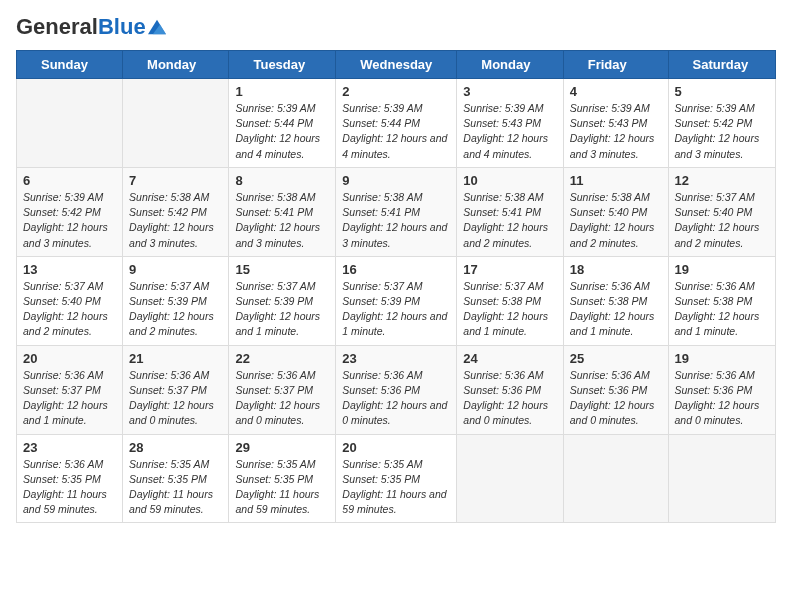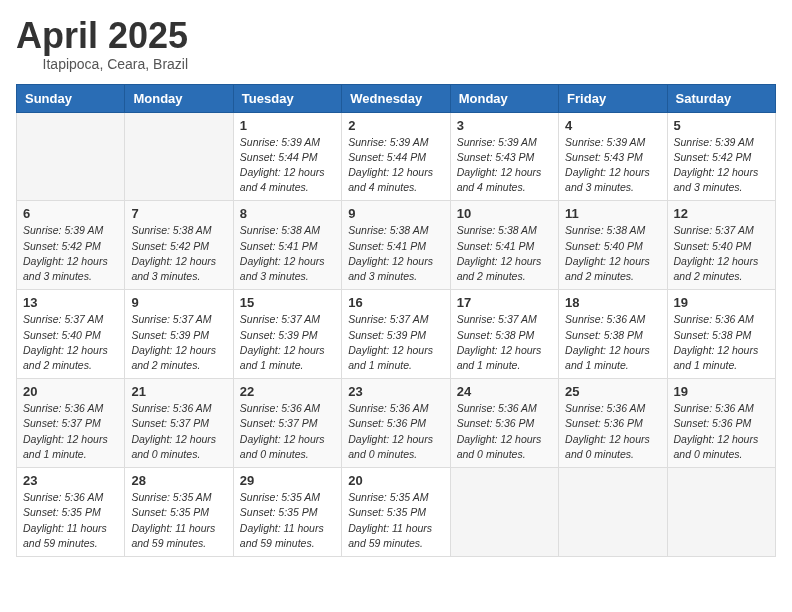--- a/index.html
+++ b/index.html
@@ -47,21 +47,21 @@
     }
     .calendar {
       width: 100%;
       border-collapse: collapse;
       border: 1px solid #ccc;
     }
     .calendar th {
       background-color: #2a6db5;
       color: white;
       text-align: left;
-      padding: 6px 8px;
+      padding: 6px 24px;
       font-size: 13px;
       border: 1px solid #1e5a9a;
     }
     .calendar td {
       vertical-align: top;
       padding: 5px 6px;
       border: 1px solid #ddd;
       width: 108px;
       min-height: 80px;
       font-size: 10.5px;
@@ -83,23 +83,32 @@
       font-style: italic;
     }
     .empty-cell {
       background: #f5f5f5 !important;
     }
   </style>
 </head>
 <body>
 
 <div class="header">
-  <div class="title-block">
-    <div class="month-title">April 2025</div>
-    <div class="location">Itapipoca, Ceara, Brazil</div>
+  <div class="logo">
+    <div>
+      <div style="display:flex;align-items:center;">
+        <span class="logo-text">
+          <span class="logo-general">General</span><span class="logo-blue">Blue</span>
+        </span>
+        <svg class="logo-icon" viewBox="0 0 30 24" fill="none" xmlns="http://www.w3.org/2000/svg">
+          <polygon points="0,24 15,0 30,24" fill="#1a6bbf"></polygon>
+          <polygon points="8,24 20,8 30,24" fill="#4a9de0" opacity="0.7"></polygon>
+        </svg>
+      </div>
+    </div>
   </div>
 </div>
 
 <table class="calendar">
   <thead>
     <tr>
     <th>Sunday</th>
         <th>Monday</th>
         <th>Tuesday</th>
         <th>Wednesday</th>

